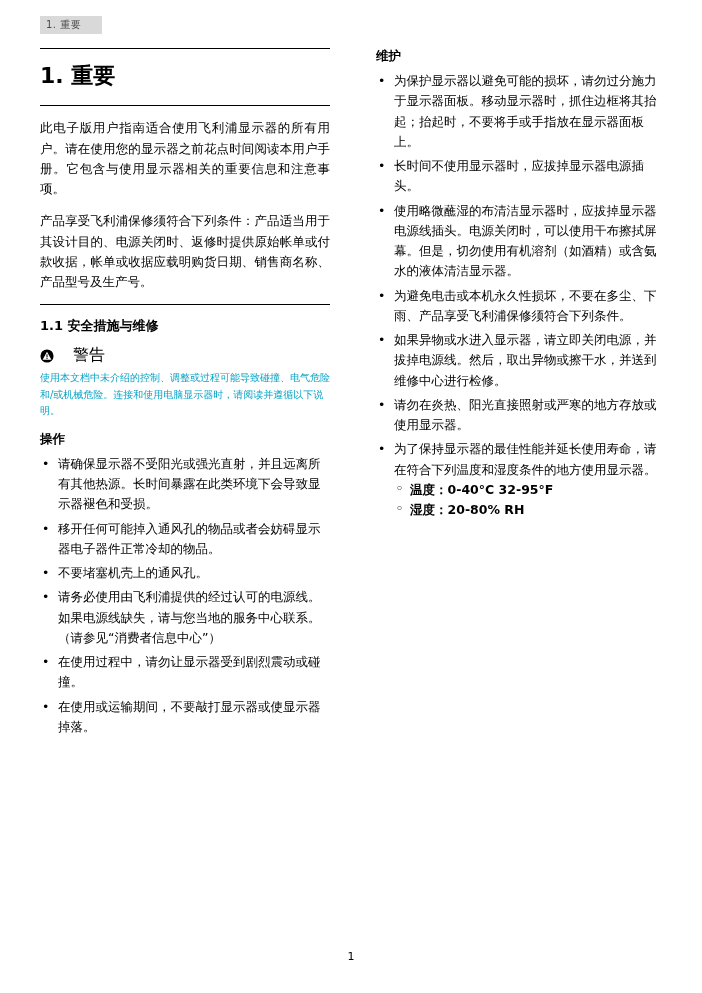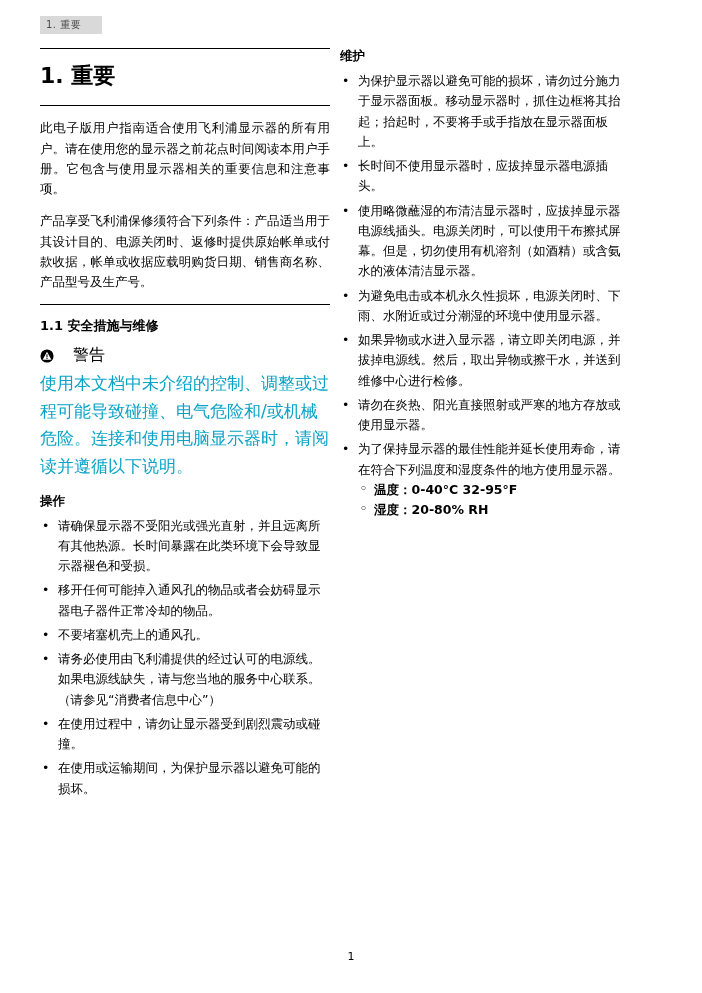--- a/index.html
+++ b/index.html
@@ -43,21 +43,21 @@
     left: 40px;
     top: 48px;
     width: 622px;
   }
   .col {
     position: absolute;
     top: 0;
     width: 290px;
   }
   .col-left { left: 0; }
-  .col-right { left: 300px; }
+  .col-right { left: 336px; }
 
   .rule {
     border: 0;
     border-top: 1px solid #000;
     margin: 0 0 14px 0;
     width: 290px;
   }
   .rule.thin {
     margin: 10px 0 12px 0;
   }
@@ -90,21 +90,21 @@
     margin: 2px 0 4px 0;
   }
   .warn-icon {
     width: 14px;
     height: 14px;
     flex: 0 0 auto;
     display: block;
   }
   .warning-text {
     color: #0aa3c6;
-    font-size: 17px;
+    font-size: 10px;
     line-height: 1.62;
     margin: 0 0 12px 0;
   }
   ul.bullets {
     list-style: none;
     margin: 0 0 10px 0;
     padding: 0;
   }
   ul.bullets > li {
     position: relative;
@@ -183,32 +183,32 @@
       <p class="warning-text">使用本文档中未介绍的控制、调整或过程可能导致碰撞、电气危险和/或机械危险。连接和使用电脑显示器时，请阅读并遵循以下说明。</p>
 
       <h3 class="subhead">操作</h3>
 
       <ul class="bullets">
         <li>请确保显示器不受阳光或强光直射，并且远离所有其他热源。长时间暴露在此类环境下会导致显示器褪色和受损。</li>
         <li>移开任何可能掉入通风孔的物品或者会妨碍显示器电子器件正常冷却的物品。</li>
         <li>不要堵塞机壳上的通风孔。</li>
         <li>请务必使用由飞利浦提供的经过认可的电源线。如果电源线缺失，请与您当地的服务中心联系。（请参见“消费者信息中心”）</li>
         <li>在使用过程中，请勿让显示器受到剧烈震动或碰撞。</li>
-        <li>在使用或运输期间，为保护显示器以避免可能的损坏。</li>
+        <li>在使用或运输期间，不要敲打显示器或使显示器掉落。</li>
       </ul>
     </div>
 
     <div class="col col-right">
       <h3 class="subhead" style="margin-top:0;">维护</h3>
 
       <ul class="bullets">
         <li>为保护显示器以避免可能的损坏，请勿过分施力于显示器面板。移动显示器时，抓住边框将其抬起；抬起时，不要将手或手指放在显示器面板上。</li>
         <li>长时间不使用显示器时，应拔掉显示器电源插头。</li>
         <li>使用略微蘸湿的布清洁显示器时，应拔掉显示器电源线插头。电源关闭时，可以使用干布擦拭屏幕。但是，切勿使用有机溶剂（如酒精）或含氨水的液体清洁显示器。</li>
-        <li>为避免电击或本机永久性损坏，电源关闭时、下雨、水附近或过分潮湿的环境中使用显示器。</li>
+        <li>为避免电击或本机永久性损坏，不要在多尘、下雨、产品享受飞利浦保修须符合下列条件。</li>
         <li>如果异物或水进入显示器，请立即关闭电源，并拔掉电源线。然后，取出异物或擦干水，并送到维修中心进行检修。</li>
         <li>请勿在炎热、阳光直接照射或严寒的地方存放或使用显示器。</li>
         <li>
           <span>为了保持显示器的最佳性能并延长使用寿命，请在符合下列温度和湿度条件的地方使用显示器。</span>
           <ul class="subbullets">
             <li>温度：0-40°C 32-95°F</li>
             <li>湿度：20-80% RH</li>
           </ul>
         </li>
       </ul>

